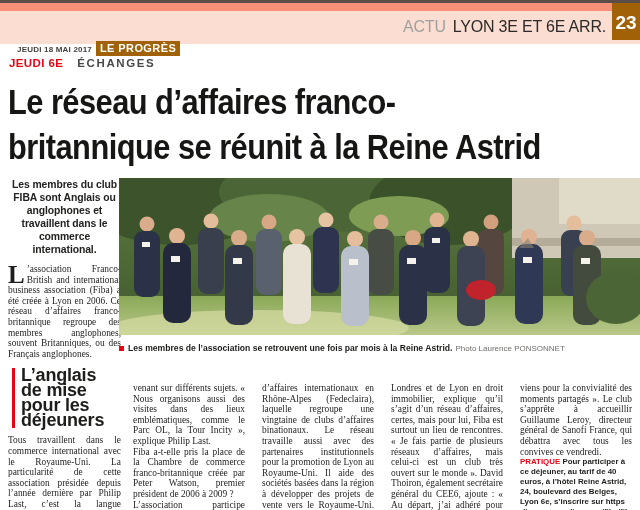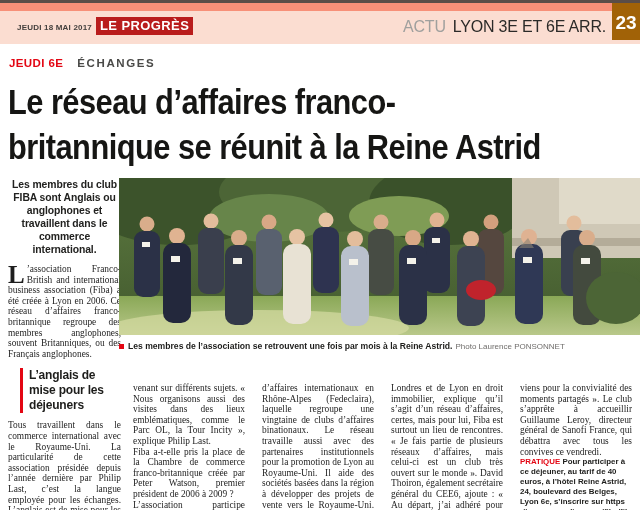--- a/index.html
+++ b/index.html
@@ -8,22 +8,22 @@
     position:relative; width:640px; height:510px; overflow:hidden;
     background:#ffffff; font-family:"Liberation Sans", sans-serif;
   }
   
   #masthead { position:absolute; top:0; left:0; width:640px; height:44px; }
   .stripe-dark  { position:absolute; top:0; left:0; width:640px; height:3px; background:#5a4d47; }
   .stripe-salmon{ position:absolute; top:3px; left:0; width:640px; height:8px; background:#f79078; }
   .band-pink    { position:absolute; top:11px; left:0; width:640px; height:33px; background:#fbddd1; }
   .date-line { position:absolute; top:17px; left:17px; font-size:8px; font-weight:bold;
                color:#44403d; letter-spacing:.2px; }
-  .paper-badge { display:inline-block; background:#b91c1c; color:#fff; font-size:13px;
-                 font-weight:bold; padding:1px 4px 2px; margin-left:4px; letter-spacing:.4px; }
+  .paper-badge { display:inline-block; background:#a16207; color:#fff; font-size:11px;
+                 font-weight:bold; padding:1px 4px 2px; margin-left:4px; letter-spacing:.4px;margin-top:24px; }
   .section-line { position:absolute; top:18px; right:34px; font-size:16px; font-weight:normal;
                   letter-spacing:-.2px; white-space:nowrap; }
   .section-gray { color:#a0a09e; margin-right:7px; }
   .section-black{ color:#2b2a28; }
   .page-box { position:absolute; top:3px; right:0; width:28px; height:37px; background:#a16207;
               color:#fff; font-size:19px; font-weight:bold; text-align:center; line-height:40px; }
   
   #kicker { position:absolute; top:57px; left:9px; font-size:11.5px; font-weight:bold; white-space:nowrap; }
   .kicker-loc   { color:#e30613; letter-spacing:.4px; margin-right:14px; }
   .kicker-topic { color:#4a4a48; letter-spacing:1.6px; font-weight:600; }
@@ -32,27 +32,27 @@
               font-size:35px; line-height:45px; font-weight:bold; letter-spacing:-.6px;
               color:#161614; }
   
   #left-col { position:absolute; top:178px; left:8px; width:113px; height:332px; overflow:hidden; }
   .standfirst { font-size:10.4px; line-height:13px; font-weight:bold; color:#222220;
                 letter-spacing:-.1px; margin-bottom:8px;text-align:center; }
   .serif { font-family:"Liberation Serif", serif; font-size:9.4px; line-height:10.6px;
            color:#1e1e1e; text-align:justify; }
   .dropcap { float:left; font-family:"Liberation Serif", serif; font-weight:bold;
              font-size:25px; line-height:20px; padding:1px 2px 0 0; color:#1e1e1e; }
-  .subhead { margin:9px 12px 7px; border-left:3px solid #e30613; padding-left:6px;
-             font-size:12px; line-height:15px; font-weight:bold; color:#1d1d1b;
+  .subhead { margin:9px 4px 7px; border-left:3px solid #e30613; padding-left:6px;
+             font-size:18px; line-height:15px; font-weight:bold; color:#1d1d1b;
              letter-spacing:-.2px; }
   
   #photo-wrap { position:absolute; top:178px; left:119px; width:521px; }
   #photo-wrap svg { display:block; }
-  #caption { margin-top:4px; font-size:8.6px; line-height:14px; color:#1d1d1b; }
+  #caption { margin-top:4px; font-size:8.6px; line-height:19px; color:#1d1d1b; }
   .caption-bullet { display:inline-block; width:5px; height:5px; background:#e30613; margin-right:4px; }
   .caption-text { font-weight:bold; }
   .caption-credit { color:#6f6d6b; font-size:8px; margin-left:3px; }
   
   #cols { position:absolute; top:363px; left:133px; width:499px; height:147px;
           display:flex; gap:17px; overflow:hidden; }
   .col { width:112px; flex:none; overflow:hidden;margin-top:20px; }
   .col p { margin:0; }
   .pratique { margin-top:3px; font-size:7.9px; line-height:10px; font-weight:bold;
               color:#1d1d1b; text-align:left; font-family:"Liberation Sans", sans-serif; }

